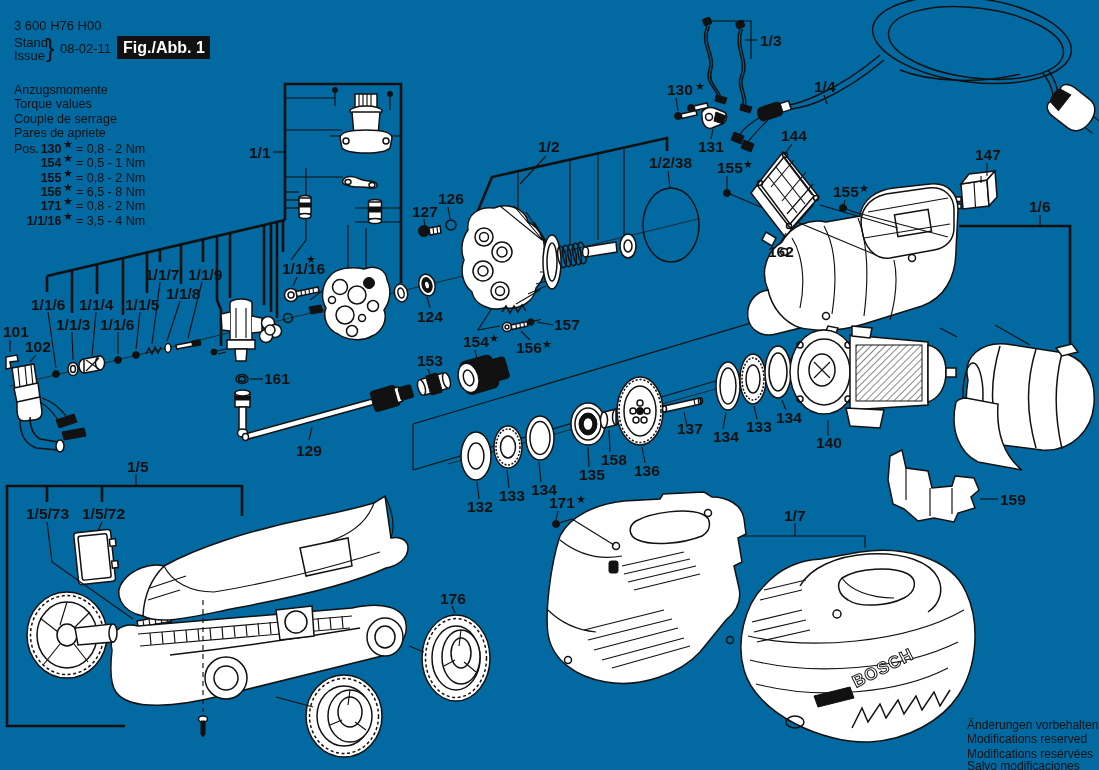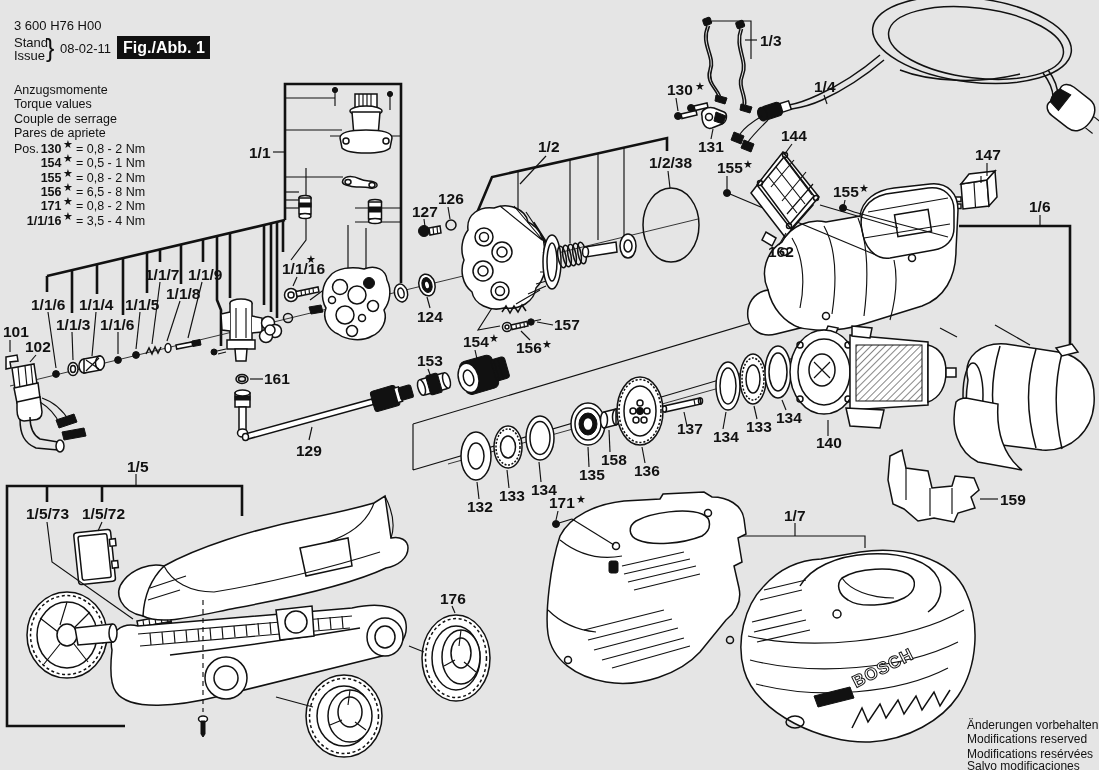--- a/index.html
+++ b/index.html
@@ -1,16 +1,16 @@
 <!DOCTYPE html>
 <html><head>
 <meta charset="utf-8">
 <style>
   html,body{margin:0;padding:0;background:#fff;}
-  #page{position:relative;width:1099px;height:770px;background:#e5e5e5;overflow:hidden;}
+  #page{position:relative;width:1099px;height:770px;background:#0369a1;overflow:hidden;}
   svg{display:block;}
   text{font-family:"Liberation Sans","DejaVu Sans",sans-serif;fill:#111;}
   .hdr{font-size:13px;}
   .brace{font-size:25px;font-weight:400;}
   .figtitle{font-size:16px;font-weight:bold;fill:#fff;}
   .tq{font-size:12.5px;}
   .tqb{font-size:12.5px;font-weight:bold;}
   .pl{font-size:15.5px;font-weight:bold;}
   .star{font-size:11px;font-weight:bold;}
   .ft{font-size:12px;}

